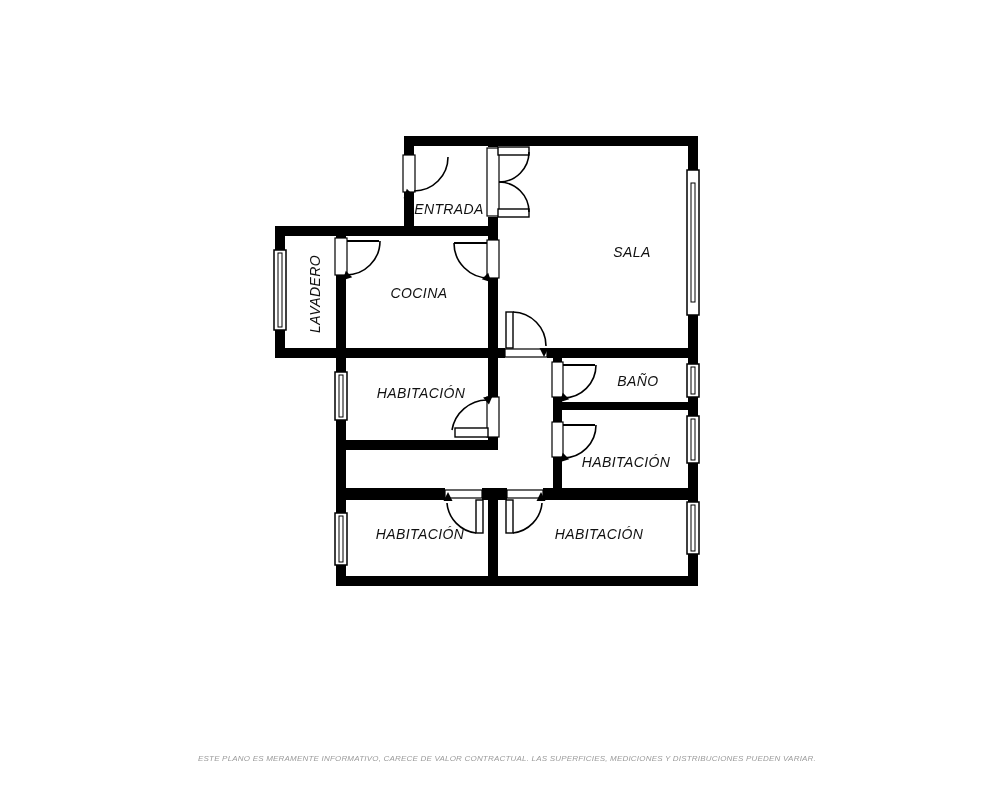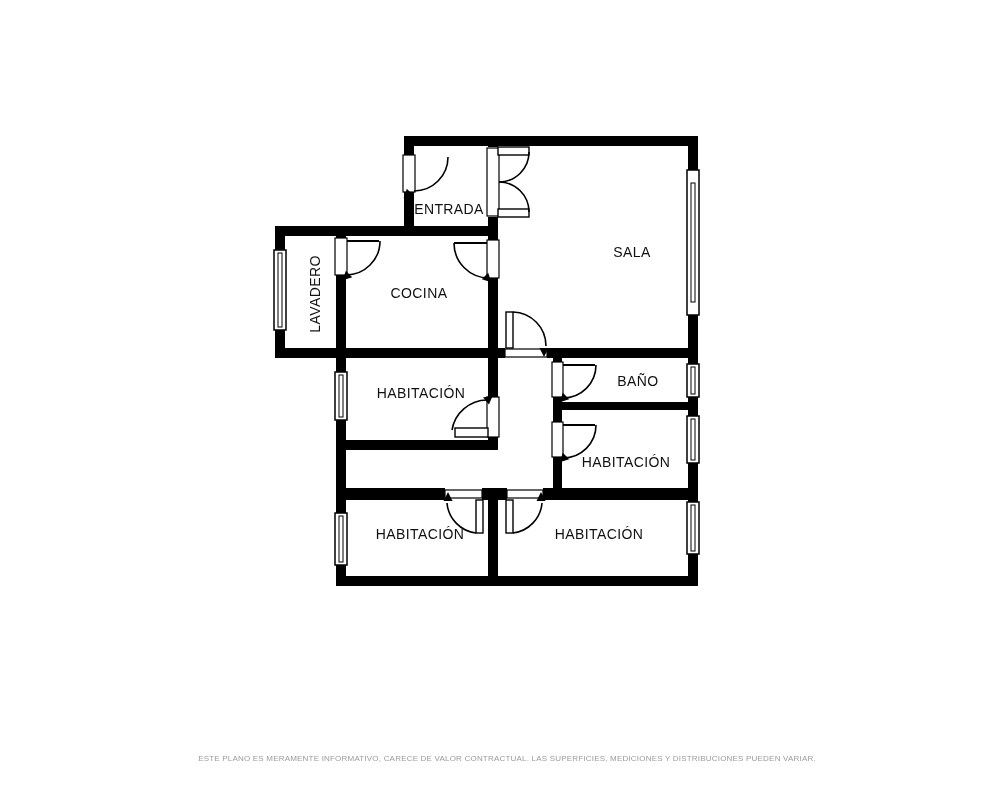--- a/index.html
+++ b/index.html
@@ -9,20 +9,21 @@
     height: 800px;
     background: #ffffff;
     overflow: hidden;
     font-family: "Liberation Sans", sans-serif;
   }
   .plan-stage {
     position: relative;
     width: 1000px;
     height: 780px;
     background: #ffffff;
+    font-style: italic;
   }
   svg { display: block; }
   .wall { fill: #000000; }
   .opening { fill: #ffffff; stroke: none; }
   .frame { fill: #ffffff; stroke: #000000; stroke-width: 1.2; }
   .leafbar { fill: #ffffff; stroke: #000000; stroke-width: 1.4; }
   .leafline { stroke: #000000; stroke-width: 2; }
   .arc { fill: none; stroke: #000000; stroke-width: 1.6; }
   .arrow { fill: #000000; }
   .win-outer { fill: #ffffff; stroke: #000000; stroke-width: 1.5; }

